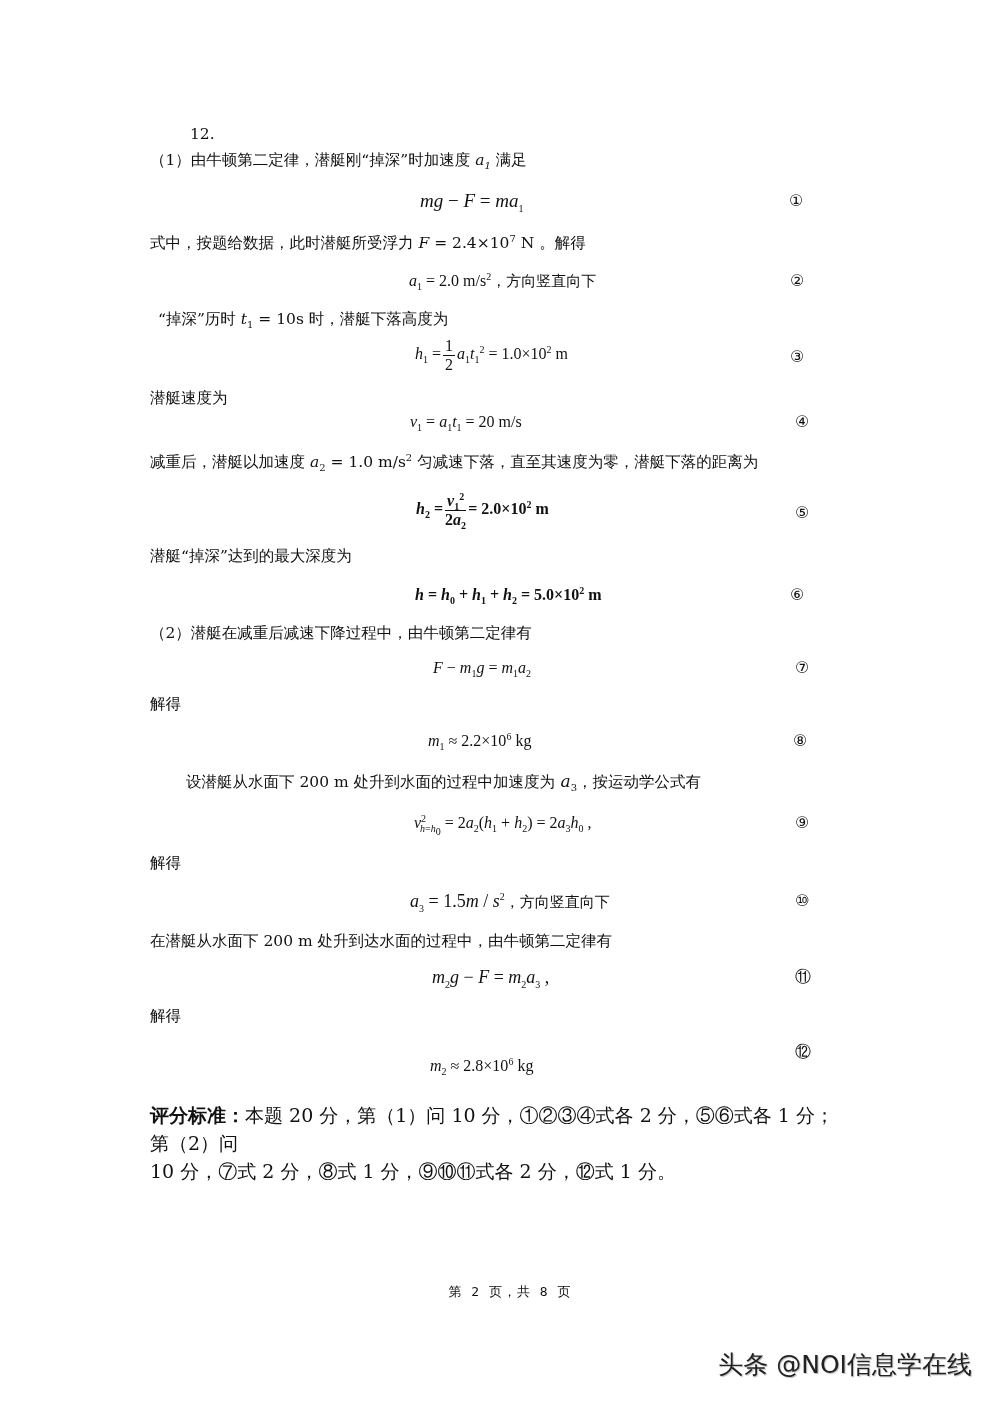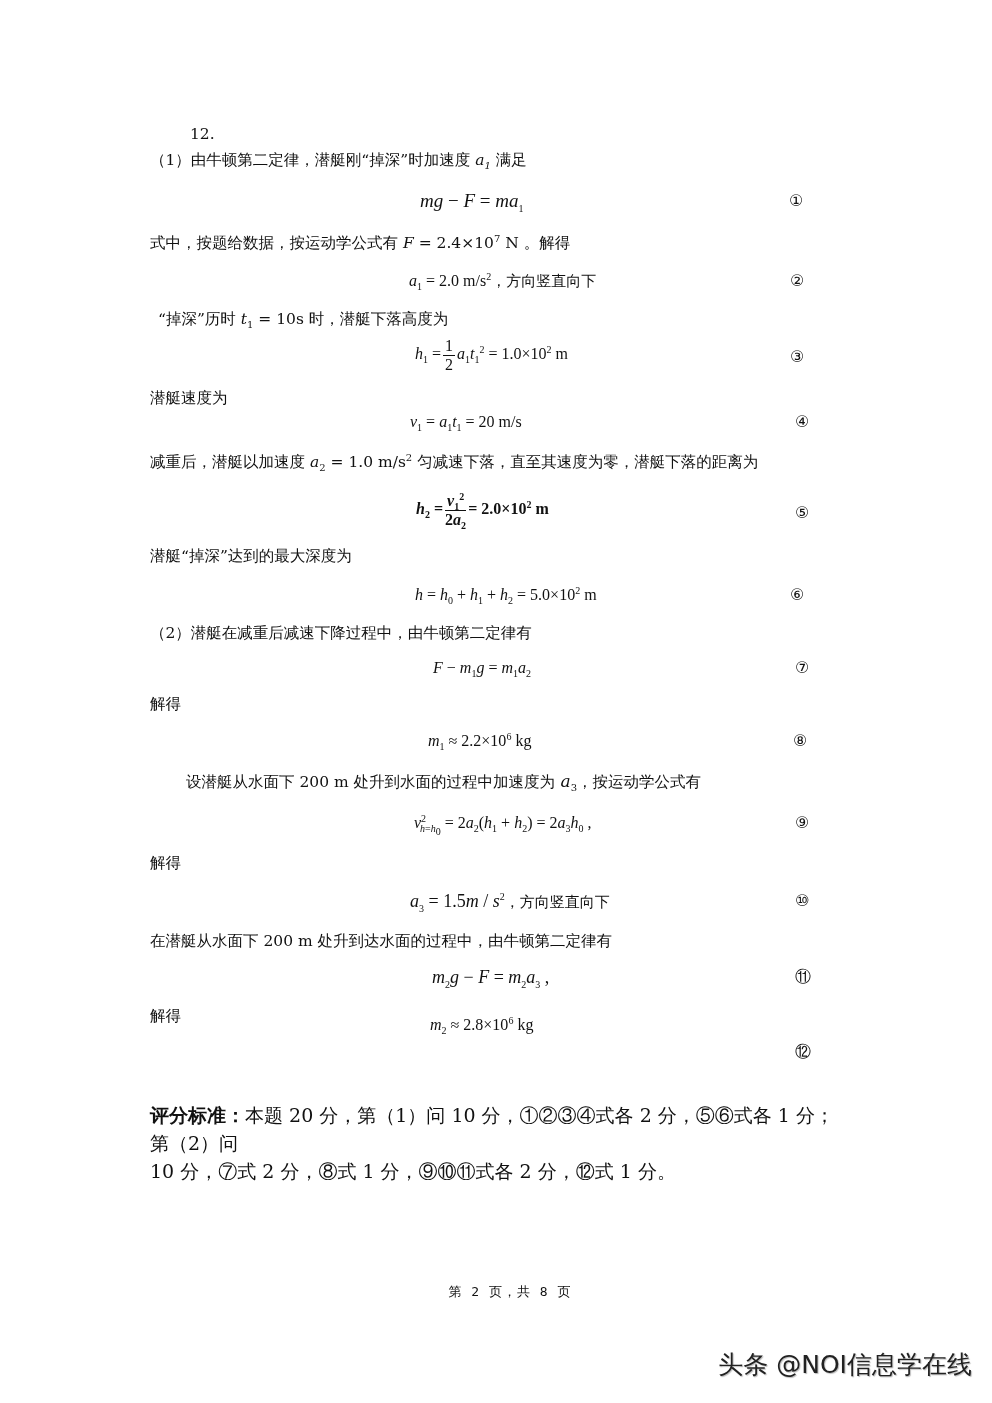--- a/index.html
+++ b/index.html
@@ -36,21 +36,21 @@
   <div class="line" style="left:150px; top:150px;">
     <span>（1）由牛顿第二定律，潜艇刚“掉深”时加速度</span><span class="eq-inline" style="font-style:italic;"> a<sub>1</sub></span><span> 满足</span>
   </div>
 
   <div class="eq" style="left:420px; top:191px; font-size:19px;">
     <i>mg</i> − <i>F</i> = <i>ma</i><sub>1</sub>
   </div>
   <div class="num" style="left:789px; top:191px;">①</div>
 
   <div class="line" style="left:150px; top:233px;">
-    <span>式中，按题给数据，按运动学公式有</span><span class="eq-inline"> <i>F</i> = 2.4×10<sup>7</sup> N </span><span>。解得</span>
+    <span>式中，按题给数据，此时潜艇所受浮力</span><span class="eq-inline"> <i>F</i> = 2.4×10<sup>7</sup> N </span><span>。解得</span>
   </div>
 
   <div class="eq" style="left:409px; top:271px;">
     <i>a</i><sub>1</sub> = 2.0 m/s<sup>2</sup><span style="font-family:'DejaVu Sans',sans-serif; font-size:15px;">，方向竖直向下</span>
   </div>
   <div class="num" style="left:790px; top:271px;">②</div>
 
   <div class="line" style="left:150px; top:309px;margin-left:8px;">
     <span>“掉深”历时</span><span class="eq-inline"> <i>t</i><sub>1</sub> = 10s </span><span>时，潜艇下落高度为</span>
   </div>
@@ -71,21 +71,21 @@
     <span>减重后，潜艇以加速度</span><span class="eq-inline"> <i>a</i><sub>2</sub> = 1.0 m/s<sup>2</sup> </span><span>匀减速下落，直至其速度为零，潜艇下落的距离为</span>
   </div>
 
   <div class="eq" style="left:416px; top:492px;font-weight:bold;">
     <i>h</i><sub>2</sub> =<span class="frac"><span class="top"><i>v</i><sub>1</sub><sup>2</sup></span><span class="bot">2<i>a</i><sub>2</sub></span></span>= 2.0×10<sup>2</sup> m
   </div>
   <div class="num" style="left:795px; top:503px;">⑤</div>
 
   <div class="line" style="left:150px; top:546px;">潜艇“掉深”达到的最大深度为</div>
 
-  <div class="eq" style="left:415px; top:585px;">
+  <div class="eq" style="left:415px; top:585px;font-weight:bold;">
     <i>h</i> = <i>h</i><sub>0</sub> + <i>h</i><sub>1</sub> + <i>h</i><sub>2</sub> = 5.0×10<sup>2</sup> m
   </div>
   <div class="num" style="left:790px; top:585px;">⑥</div>
 
   <div class="line" style="left:150px; top:623px;">（2）潜艇在减重后减速下降过程中，由牛顿第二定律有</div>
 
   <div class="eq" style="left:433px; top:658px;">
     <i>F</i> − <i>m</i><sub>1</sub><i>g</i> = <i>m</i><sub>1</sub><i>a</i><sub>2</sub>
   </div>
   <div class="num" style="left:795px; top:658px;">⑦</div>
@@ -115,21 +115,21 @@
 
   <div class="line" style="left:150px; top:931px;">在潜艇从水面下 200 m 处升到达水面的过程中，由牛顿第二定律有</div>
 
   <div class="eq" style="left:432px; top:967px; font-size:18px;">
     <i>m</i><sub>2</sub><i>g</i> − <i>F</i> = <i>m</i><sub>2</sub><i>a</i><sub>3</sub> ,
   </div>
   <div class="num" style="left:795px; top:967px;">⑪</div>
 
   <div class="line" style="left:150px; top:1006px;">解得</div>
 
-  <div class="eq" style="left:430px; top:1015px;">
+  <div class="eq" style="left:430px; top:1056px;">
     <i>m</i><sub>2</sub> ≈ 2.8×10<sup>6</sup> kg
   </div>
   <div class="num" style="left:795px; top:1042px;">⑫</div>
 
   <div class="score" style="top:1101px;">
     <div><span class="bold">评分标准：</span><span>本题 20 分，第（1）问 10 分，①②③④式各 2 分，⑤⑥式各 1 分；第（2）问</span></div>
     <div>10 分，⑦式 2 分，⑧式 1 分，⑨⑩⑪式各 2 分，⑫式 1 分。</div>
   </div>
 
   <div class="footer">第 2 页，共 8 页</div>

